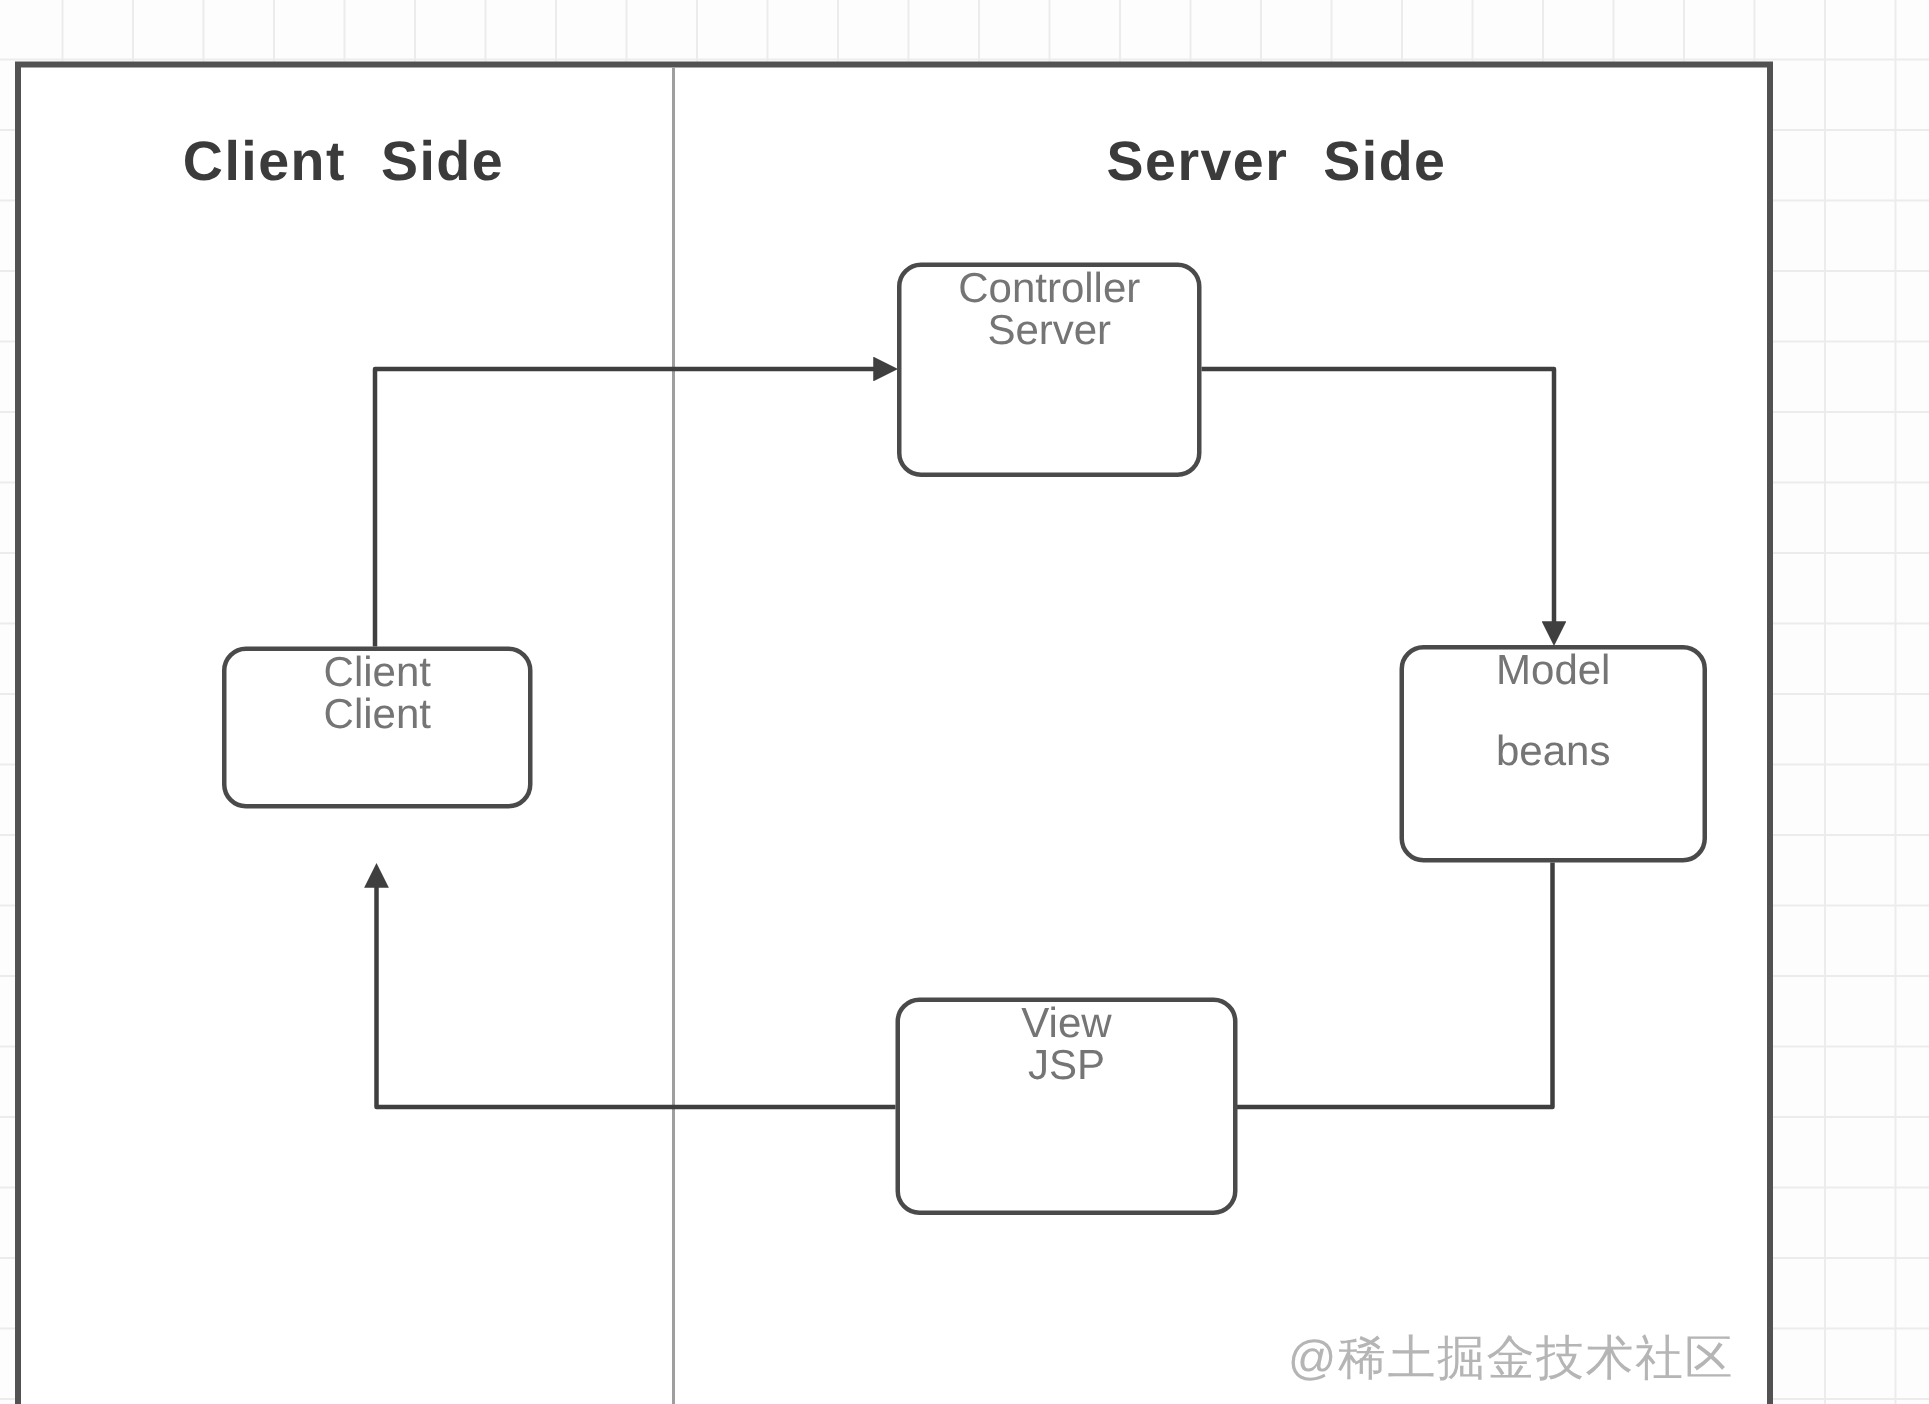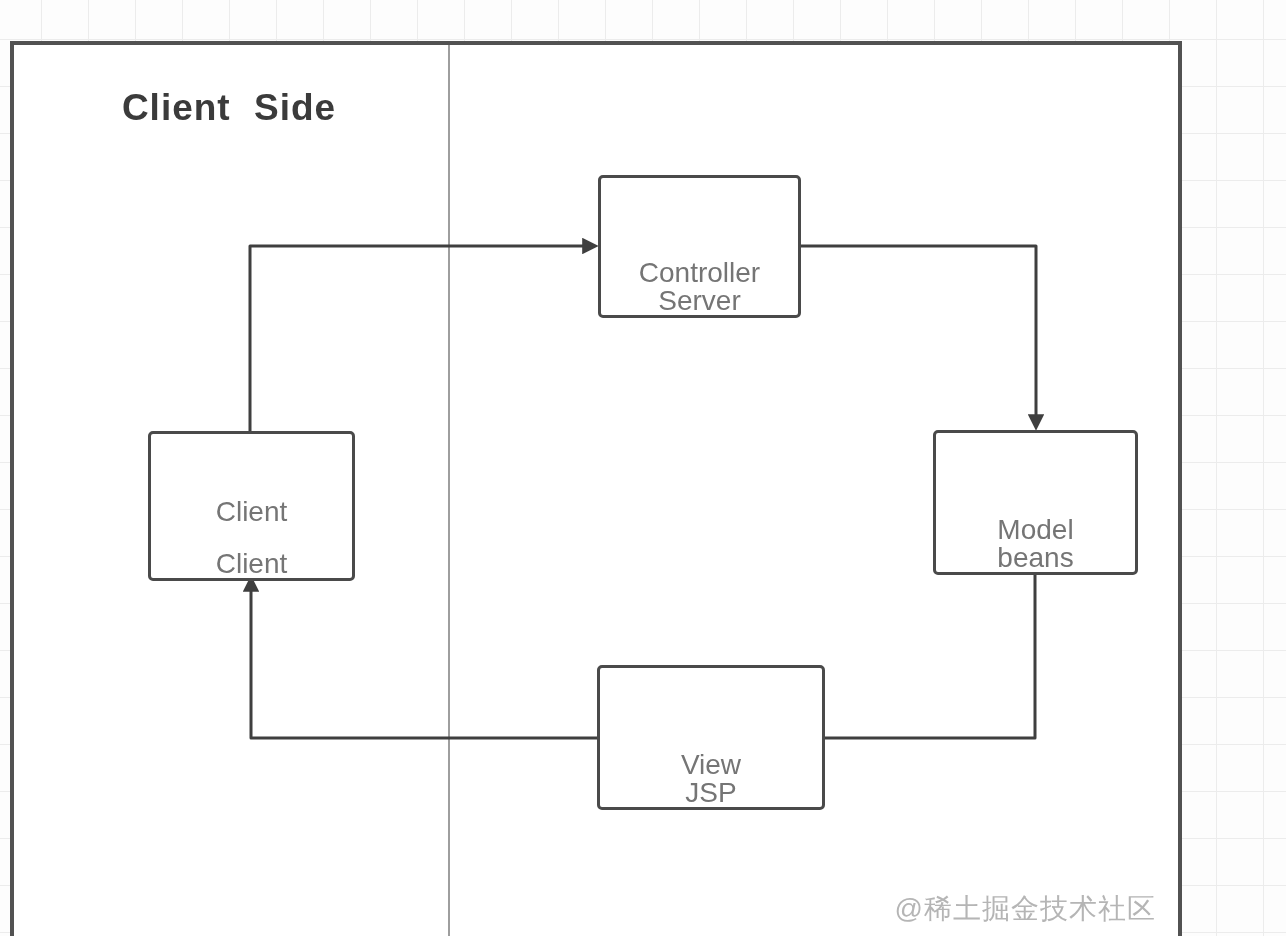--- a/index.html
+++ b/index.html
@@ -72,53 +72,54 @@
     stroke-linejoin: round;
     stroke-linecap: butt;
   }
 
   
   .node {
     position: absolute;
     box-sizing: border-box;
     background: #ffffff;
     border: 3px solid #4a4a4a;
-    border-radius: 5px;
+    border-radius: 16px;
     display: flex;
     flex-direction: column;
-    justify-content: flex-end;
+    justify-content: flex-start;
     align-items: center;
     z-index: 3;
     color: #757575;
     font-size: 28px;
     line-height: 1;
   }
   .node-controller { left: 598px; top: 175px; width: 203px; height: 143px; }
-  .node-browser    { left: 148px; top: 431px; width: 207px; height: 150px; gap: 24px; }
-  .node-model      { left: 933px; top: 430px; width: 205px; height: 145px; }
+  .node-browser    { left: 148px; top: 431px; width: 207px; height: 108px; }
+  .node-model      { left: 933px; top: 430px; width: 205px; height: 145px; gap: 26px; }
   .node-view       { left: 597px; top: 665px; width: 228px; height: 145px; }
 
   .watermark {
     position: absolute;
     right: 22px;
     bottom: 22px;
-    font-size: 28px;
+    font-size: 32px;
     color: #b5b5b5;
     z-index: 4;
     letter-spacing: 1px;
   }
 </style>
 </head>
 <body>
 
 <div class="frame">
   <div class="divider"></div>
 
   <div class="section-header header-client">Client  Side</div>
 
+  <div class="section-header header-server">Server  Side</div>
 
   <div class="watermark">@稀土掘金技术社区</div>
 </div>
 
 <svg class="connectors" width="1286" height="936" viewBox="0 0 1286 936">
   <defs>
     <marker id="arrow" viewBox="0 0 10 10" refX="0.5" refY="5" markerWidth="5.5" markerHeight="5.5" orient="auto-start-reverse">
       <path d="M 0 0 L 10 5 L 0 10 z" fill="#3f3f3f"></path>
     </marker>
   </defs>

